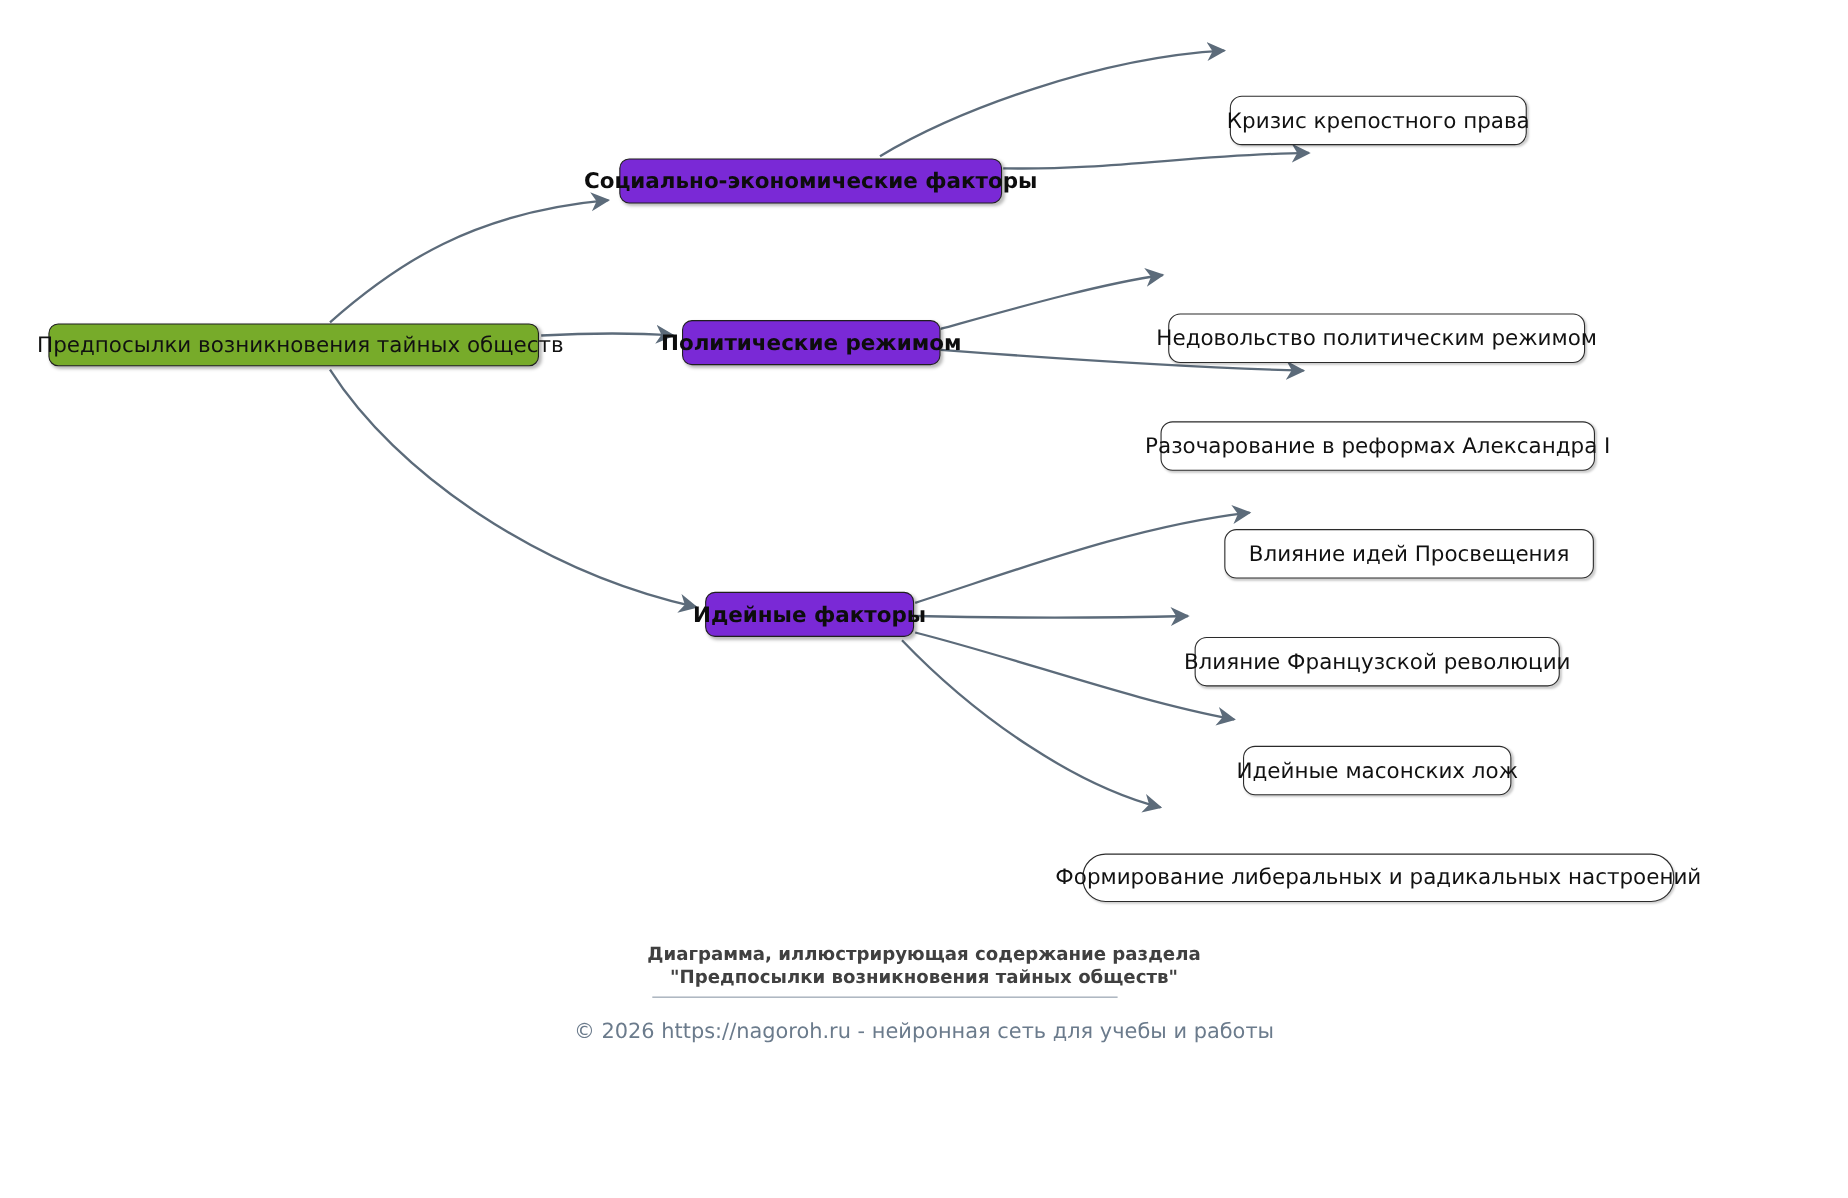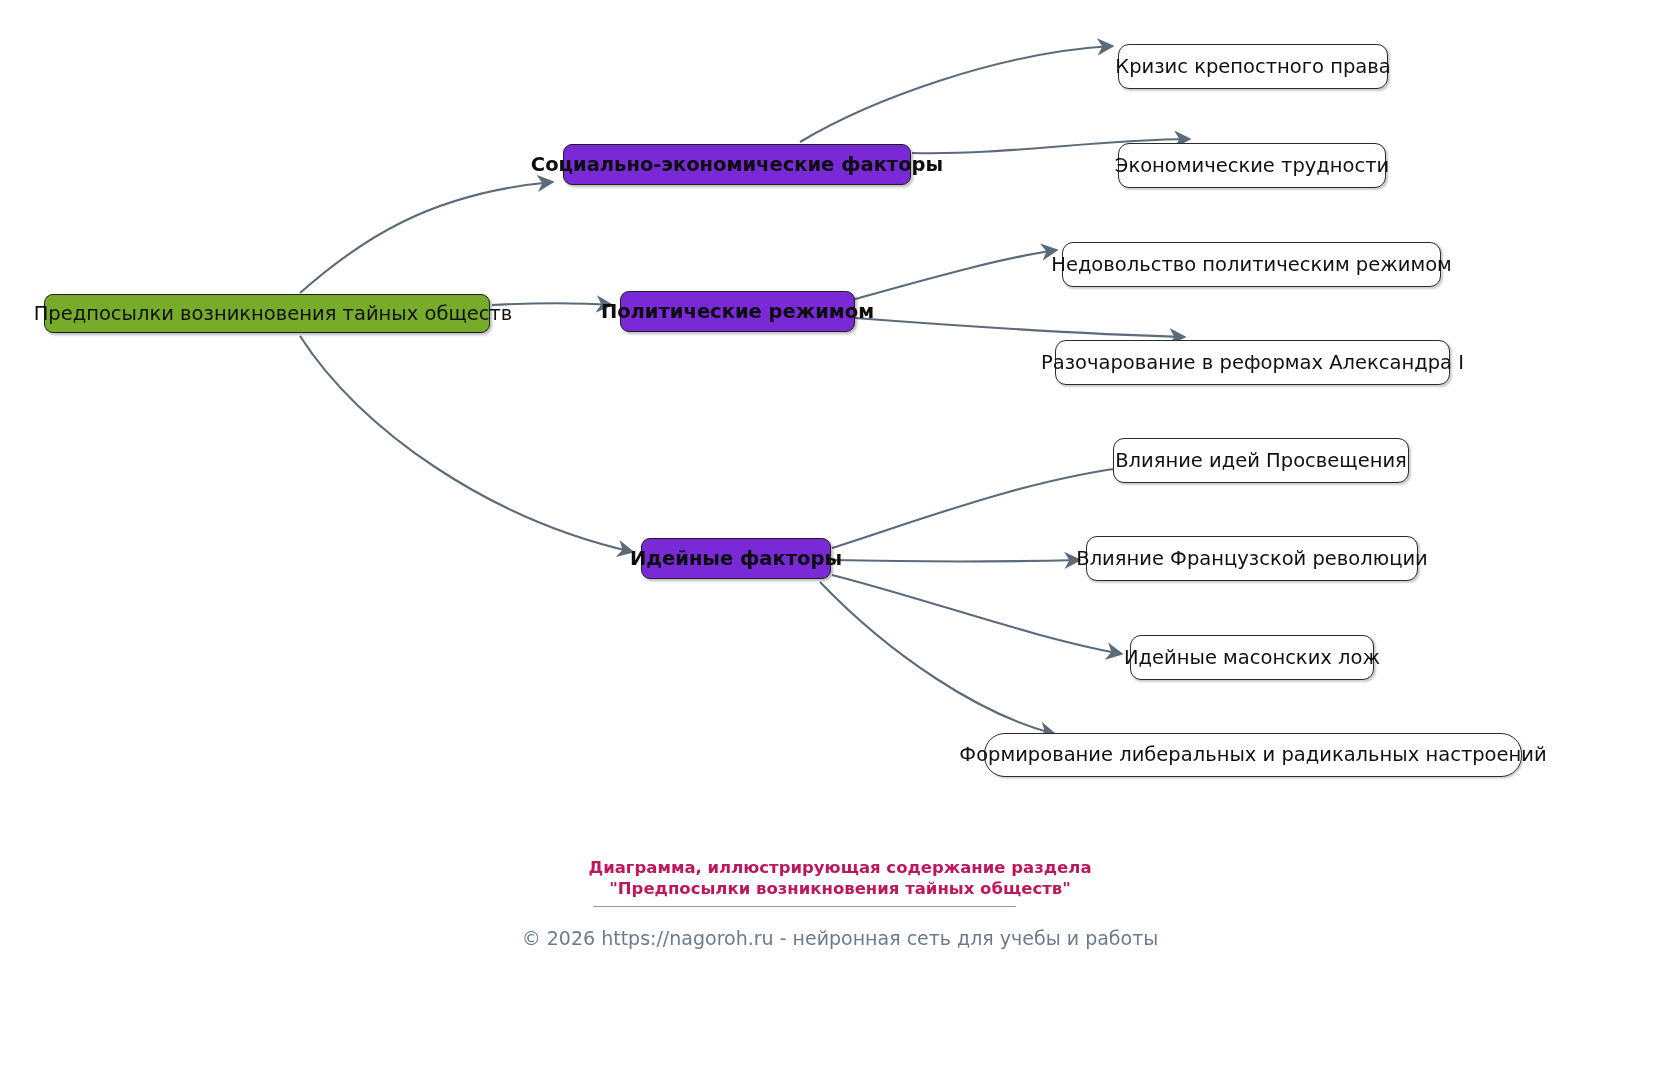--- a/index.html
+++ b/index.html
@@ -63,28 +63,29 @@
   }
 
   .node-leaf {
     background: #ffffff;
     border: 1.8px solid #2b2b2b;
     color: #111111;
     font-size: 19.5px;
     font-weight: 400;
     border-radius: 11px;
     box-shadow: 1.5px 1.5px 2px rgba(0,0,0,0.20);
+    margin-top: 43px;
   }
 
   .caption {
     position: absolute;
     left: 0;
     width: 1680px;
     text-align: center;
-    color: #be185d;
+    color: #404040;
     font-weight: bold;
     font-size: 16.5px;
     line-height: 21px;
   }
   .caption-line2 { display: block; }
 
   .divider {
     position: absolute;
     height: 1px;
     background: #8d9aa8;
@@ -136,41 +137,38 @@
   </div>
 
   <div class="node node-branch" style="left:563px; top:144px; width:348px; height:41px;">
     <span>Социально-экономические факторы</span>
   </div>
 
   <div class="node node-leaf" style="left:1118px; top:44px; width:270px; height:45px;">
     <span>Кризис крепостного права</span>
   </div>
 
-  <div class="node node-leaf" style="left:1118px; top:143px; width:268px; height:45px;">
-    <span>Экономические трудности</span>
-  </div>
 
   <div class="node node-branch" style="left:620px; top:291px; width:235px; height:41px;">
     <span>Политические режимом</span>
   </div>
 
   <div class="node node-leaf" style="left:1062px; top:242px; width:379px; height:45px;">
     <span>Недовольство политическим режимом</span>
   </div>
 
   <div class="node node-leaf" style="left:1055px; top:340px; width:395px; height:45px;">
     <span>Разочарование в реформах Александра I</span>
   </div>
 
   <div class="node node-branch" style="left:641px; top:538px; width:190px; height:41px;">
     <span>Идейные факторы</span>
   </div>
 
-  <div class="node node-leaf" style="left:1113px; top:438px; width:296px; height:45px;">
+  <div class="node node-leaf" style="left:1113px; top:438px; width:336px; height:45px;">
     <span>Влияние идей Просвещения</span>
   </div>
 
   <div class="node node-leaf" style="left:1086px; top:536px; width:332px; height:45px;">
     <span>Влияние Французской революции</span>
   </div>
 
   <div class="node node-leaf" style="left:1130px; top:635px; width:244px; height:45px;">
     <span>Идейные масонских лож</span>
   </div>

